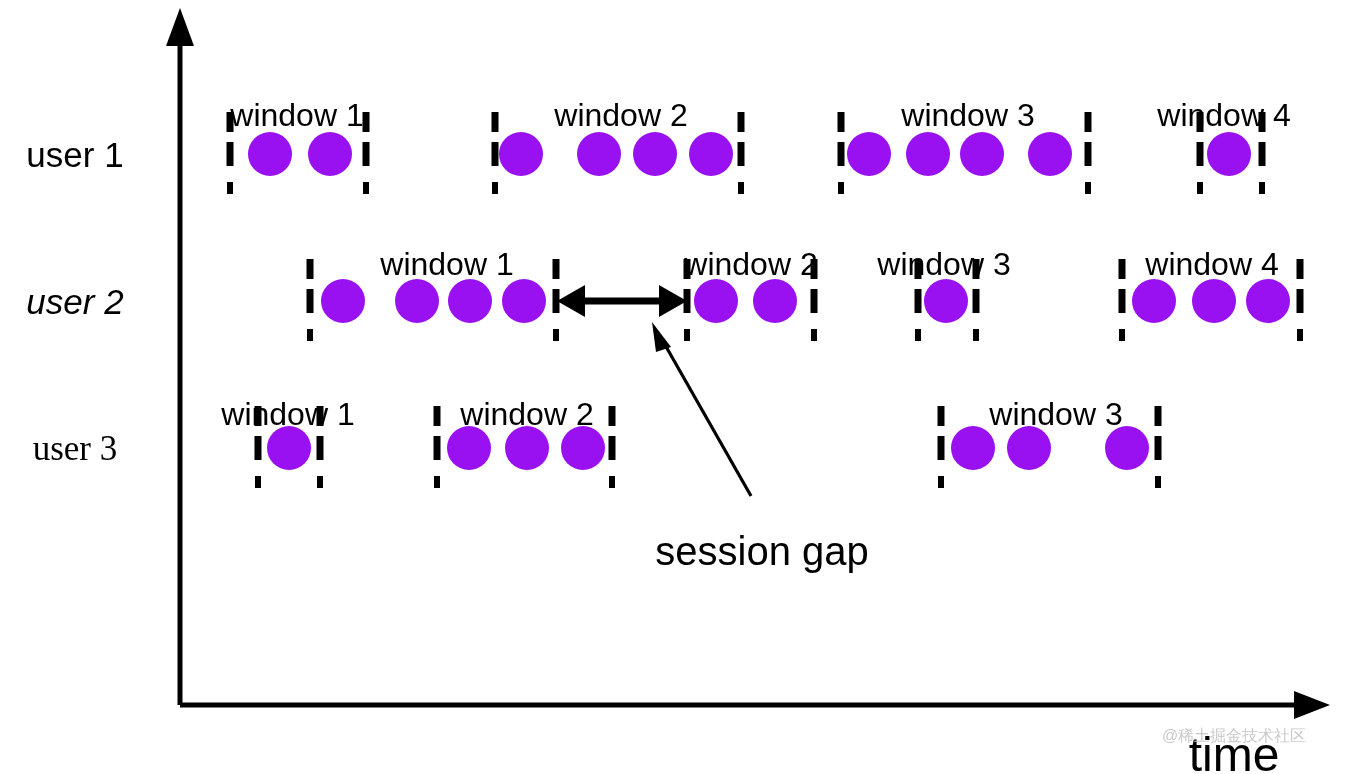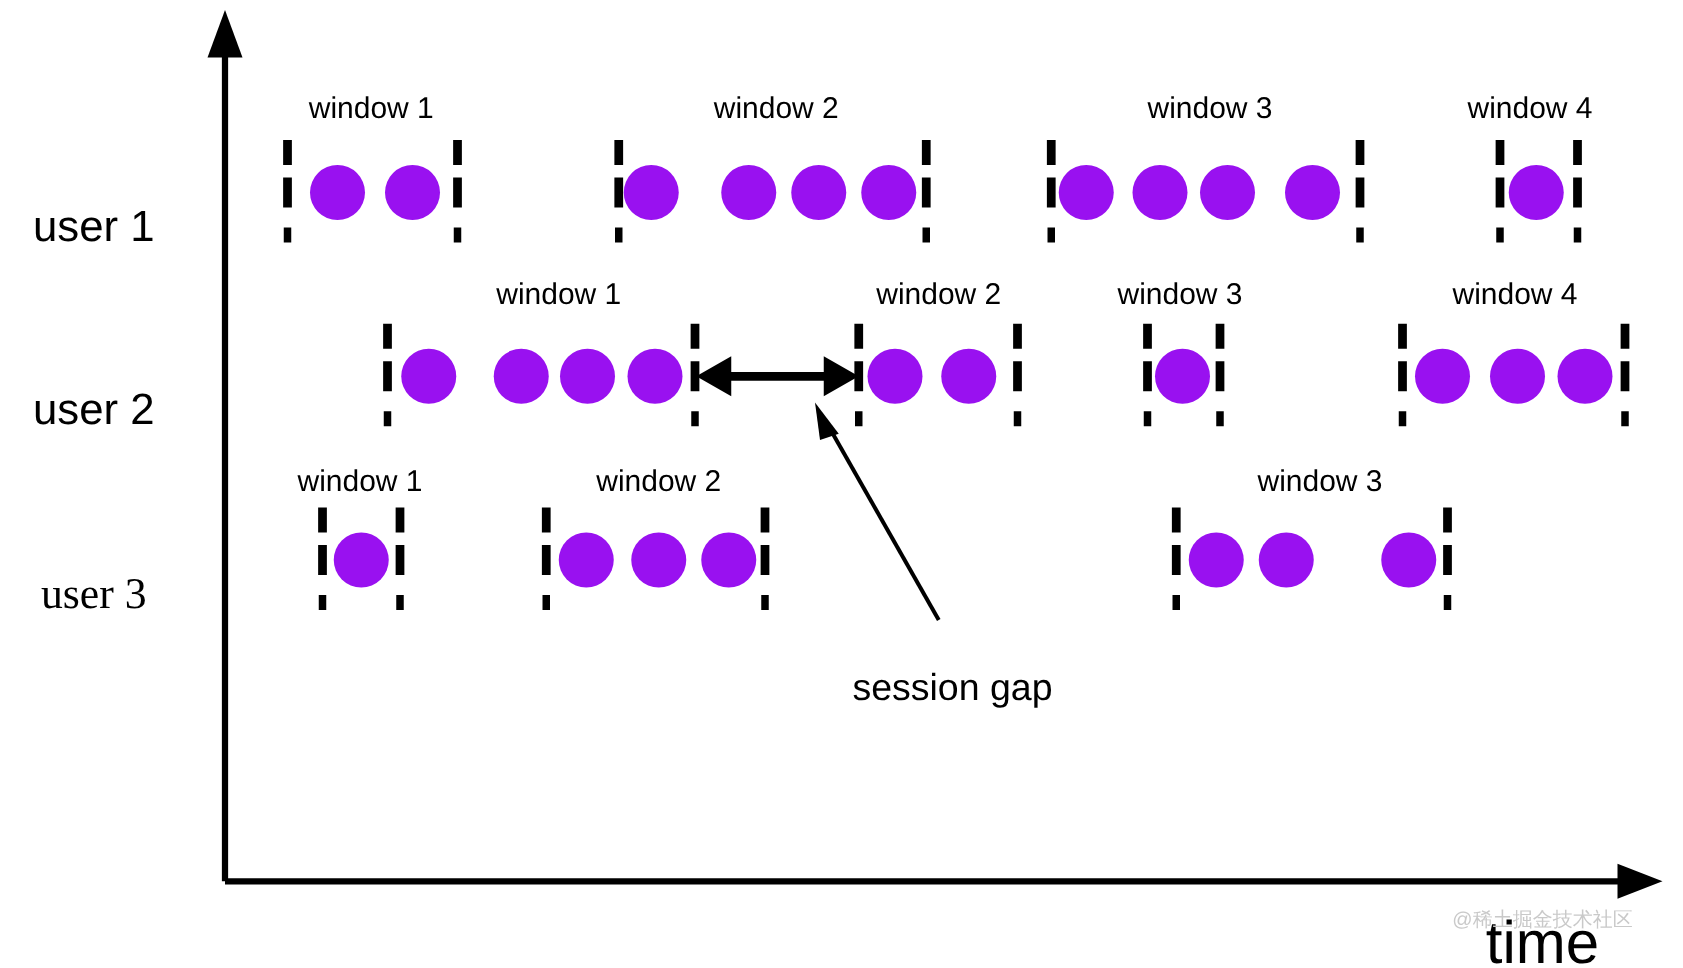--- a/index.html
+++ b/index.html
@@ -35,28 +35,28 @@
   .txt {
     position: absolute;
     white-space: nowrap;
     font-family: "Liberation Sans", sans-serif;
     color: #000000;
     line-height: 1;
   }
   .user-label {
     font-size: 35px;
     transform: translate(-50%, -50%);
-    margin-top: 27px;
   }
   .window-label {
-    font-size: 24px;
-    transform: translate(-50%, -50%);
+    font-size: 32px;
+    transform: translate(-50%, -50%);
+    margin-top: 28px;
   }
   .annot-label {
-    font-size: 30px;
+    font-size: 40px;
     transform: translate(-50%, -50%);
   }
   .axis-label {
     font-size: 48px;
     transform: translate(-50%, -50%);
     text-align: right;
   }
   .watermark {
     position: absolute;
     white-space: nowrap;
@@ -228,21 +228,21 @@
       <polygon class="pointer-head" points="652,322 671,347 656,352"></polygon>
     </g>
   </svg>
 
   <div id="labels">
       <div class="txt user-label" style="left: 75px; top: 154px;">user 1</div>
       <div class="txt window-label" style="left: 297px; top: 87px;">window 1</div>
       <div class="txt window-label" style="left: 621px; top: 87px;">window 2</div>
       <div class="txt window-label" style="left: 968px; top: 87px;">window 3</div>
       <div class="txt window-label" style="left: 1224px; top: 87px;">window 4</div>
-      <div class="txt user-label" style="left: 75px; top: 301px;">user 2</div>
+      <div class="txt user-label" style="left: 75px; top: 301px; font-style: italic;">user 2</div>
       <div class="txt window-label" style="left: 447px; top: 236px;">window 1</div>
       <div class="txt window-label" style="left: 751px; top: 236px;">window 2</div>
       <div class="txt window-label" style="left: 944px; top: 236px;">window 3</div>
       <div class="txt window-label" style="left: 1212px; top: 236px;">window 4</div>
       <div class="txt user-label" style="left: 75px; top: 448px; font-family: Liberation Serif, serif;">user 3</div>
       <div class="txt window-label" style="left: 288px; top: 386px;">window 1</div>
       <div class="txt window-label" style="left: 527px; top: 386px;">window 2</div>
       <div class="txt window-label" style="left: 1056px; top: 386px;">window 3</div>
       <div class="txt annot-label" style="left: 762px; top: 551px;">session gap</div>
     </div>

